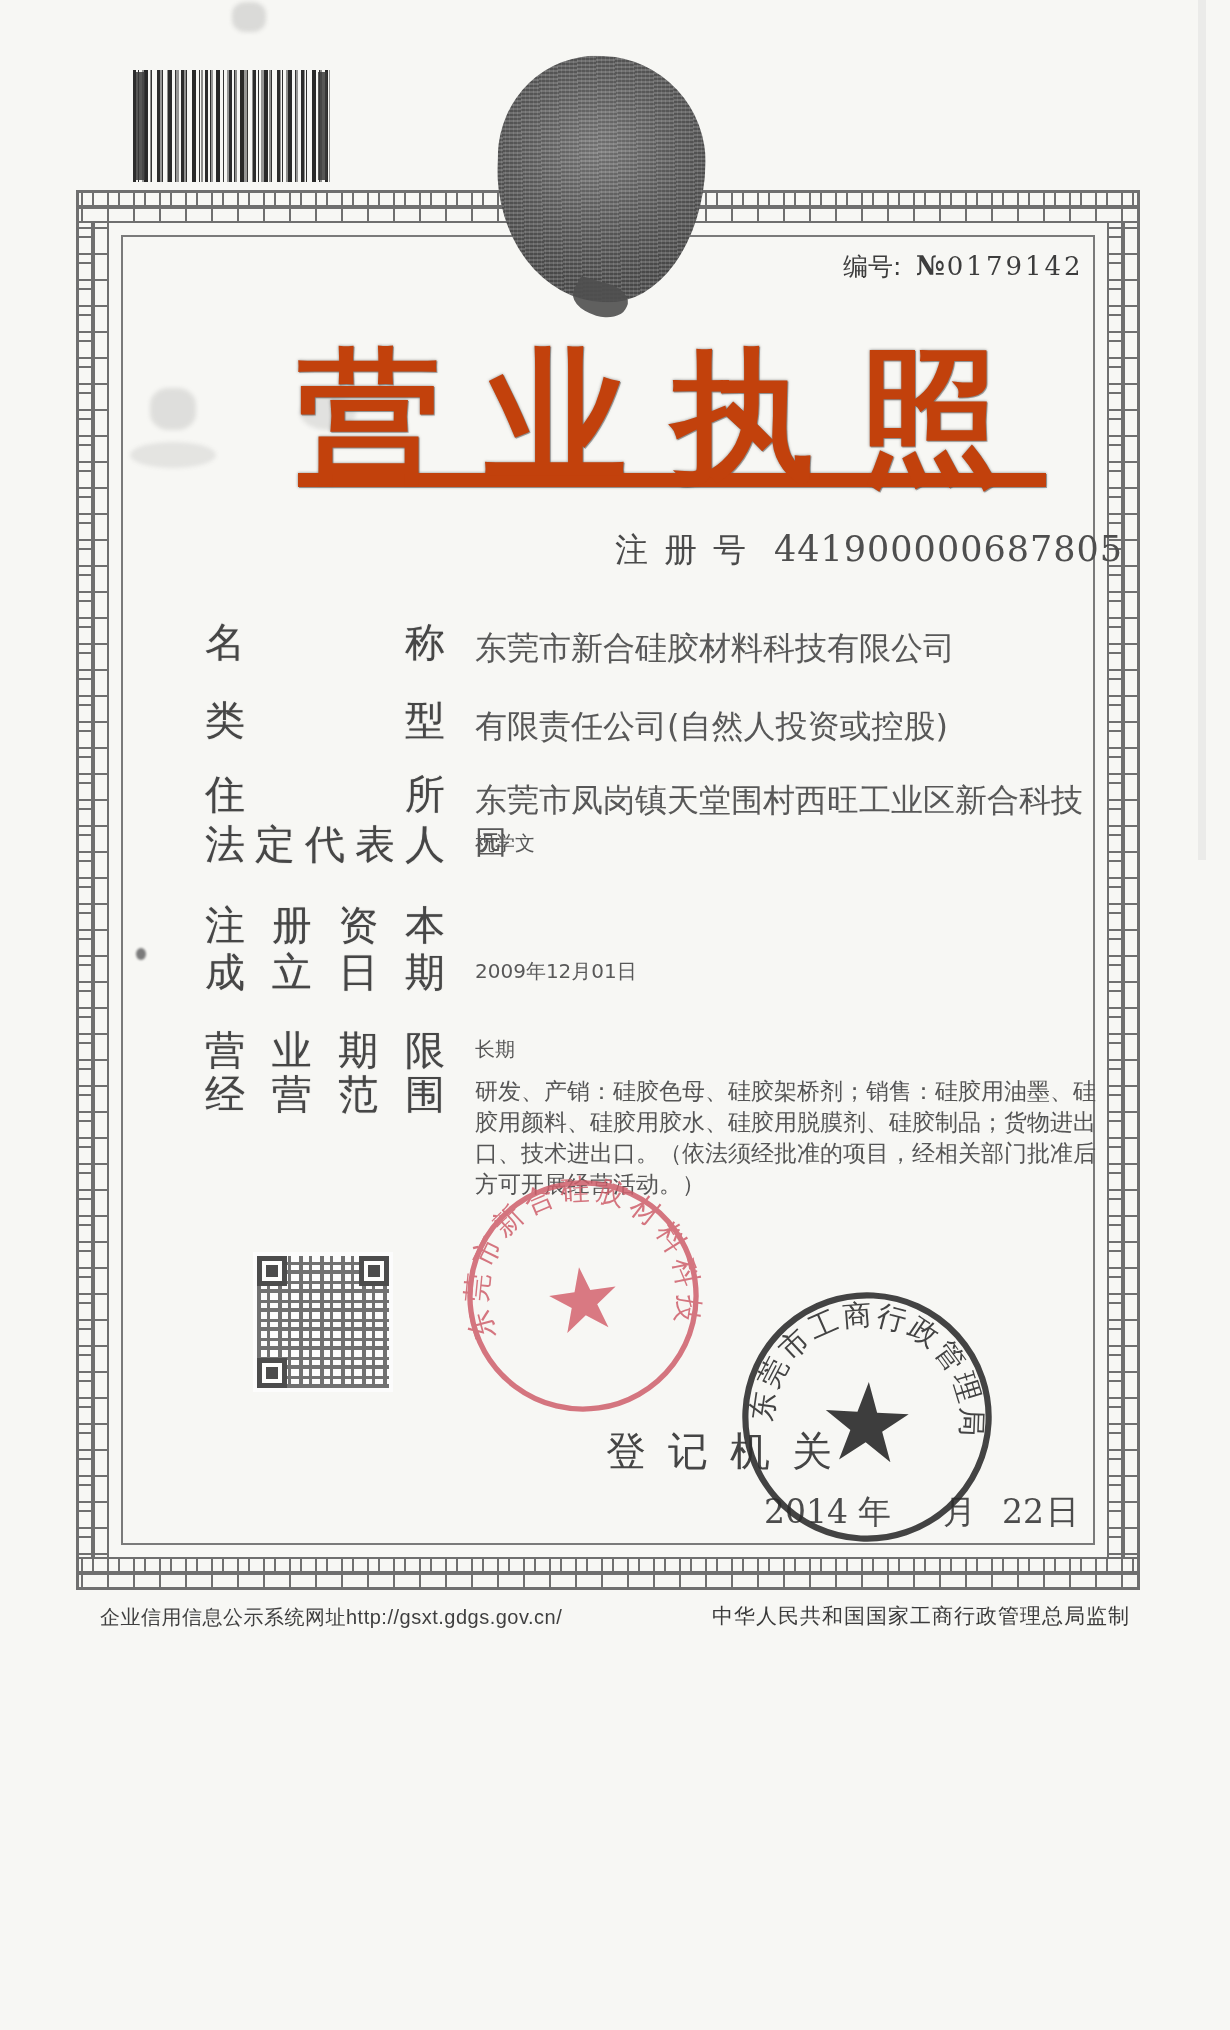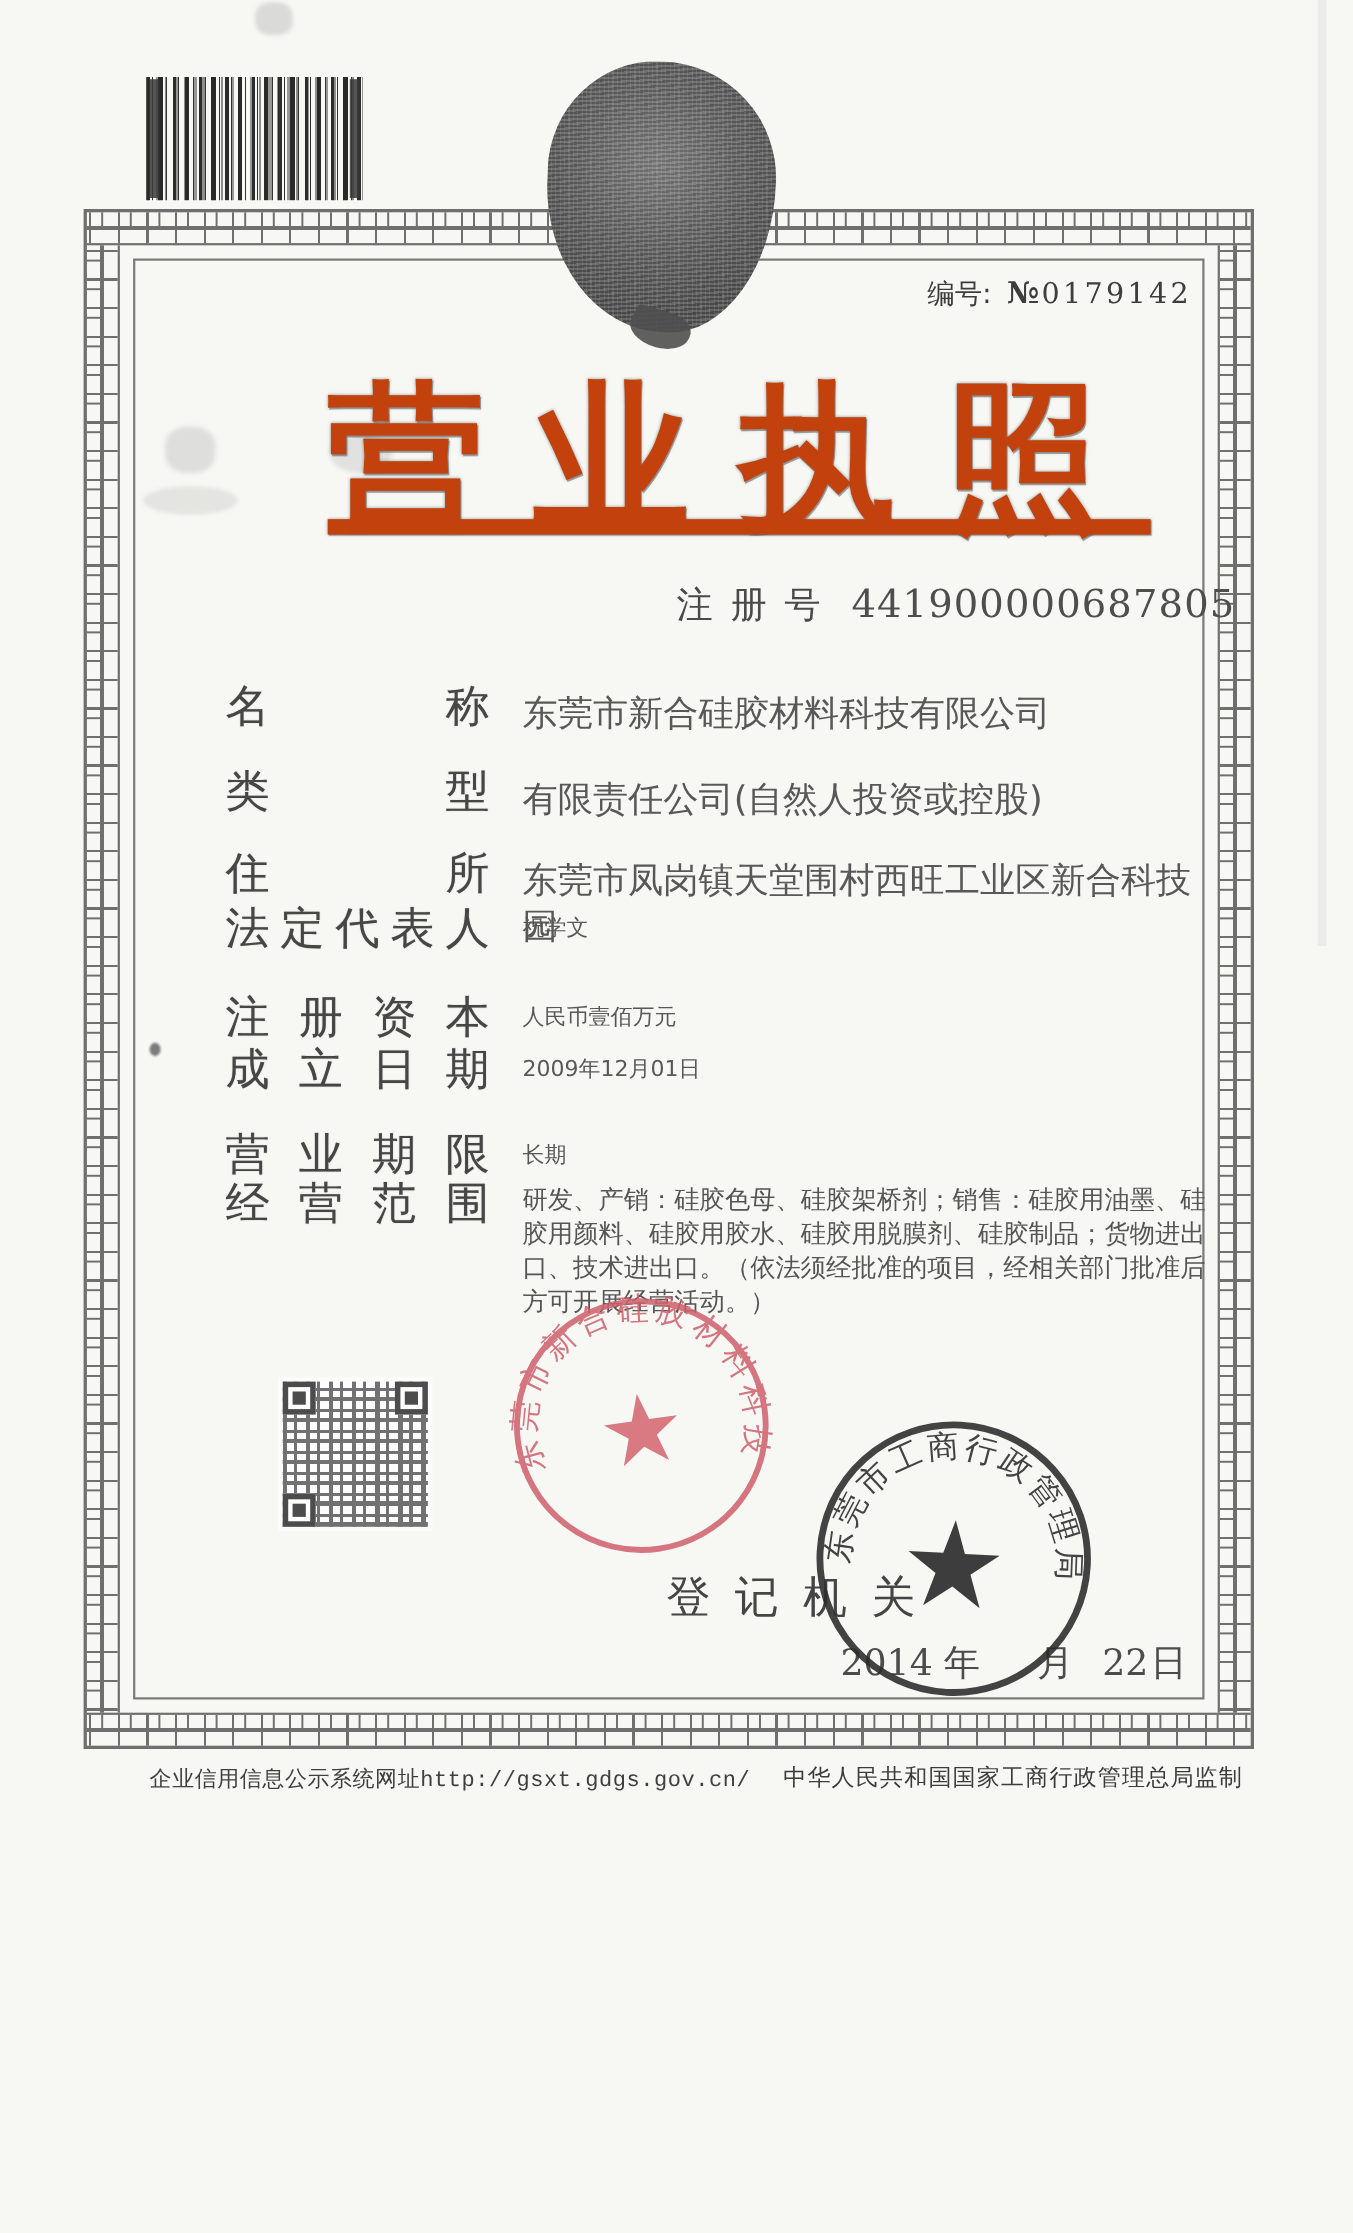--- a/index.html
+++ b/index.html
@@ -115,21 +115,21 @@
   
   .registrar-line{left:606px;top:1424px;z-index:4;font-size:40px;font-weight:500;letter-spacing:22px;color:#454545;white-space:nowrap;}
   .date-line{left:747px;top:1490px;z-index:4;font-size:33px;color:#4c4c4c;white-space:nowrap;margin-left:17px;}
   .date-line .num{font-family:"DejaVu Serif","Liberation Serif",serif;}
   .d-year{margin-right:10px;}
   .d-yu{margin-right:52px;}
   .d-mu{margin-right:26px;}
   .d-day{margin-right:2px;}
 
   
-  .footer-left{left:100px;top:1604px;font-size:20px;color:#3f3f3f;font-family:Liberation Mono, monospace;letter-spacing:.5px;margin-left:36px;}
+  .footer-left{left:100px;top:1604px;font-size:20px;color:#3f3f3f;font-family:Liberation Sans, sans-serif;letter-spacing:.5px;}
   .footer-right{left:712px;top:1602px;font-size:21px;color:#3b3b3b;letter-spacing:1px;}
 
   
   .smudge{background:rgba(110,110,110,.35);filter:blur(2px);z-index:2;}
   .sm1{left:150px;top:388px;width:46px;height:42px;border-radius:40%;opacity:.5;}
   .sm2{left:300px;top:396px;width:56px;height:34px;border-radius:50%;opacity:.45;}
   .sm3{left:130px;top:442px;width:86px;height:26px;border-radius:50%;opacity:.4;}
   .sm4{left:232px;top:2px;width:34px;height:30px;border-radius:40%;opacity:.6;}
   .dot1{left:136px;top:948px;width:10px;height:12px;border-radius:50%;background:#7b7b7b;filter:blur(1px);z-index:2;}
   .streak{left:1198px;top:0;width:8px;height:860px;background:rgba(140,140,140,.10);}
@@ -201,21 +201,20 @@
       </div>
       <div class="field-value v-md">祝学文</div>
     </div>
     <div class="field-row" style="top: 903px;">
       <div class="field-label">
         <span>注</span>
         <span>册</span>
         <span>资</span>
         <span>本</span>
       </div>
-      <div class="field-value v-md">人民币壹佰万元</div>
     </div>
     <div class="field-row" style="top: 950px;">
       <div class="field-label">
         <span>成</span>
         <span>立</span>
         <span>日</span>
         <span>期</span>
       </div>
       <div class="field-value v-md">2009年12月01日</div>
     </div>

